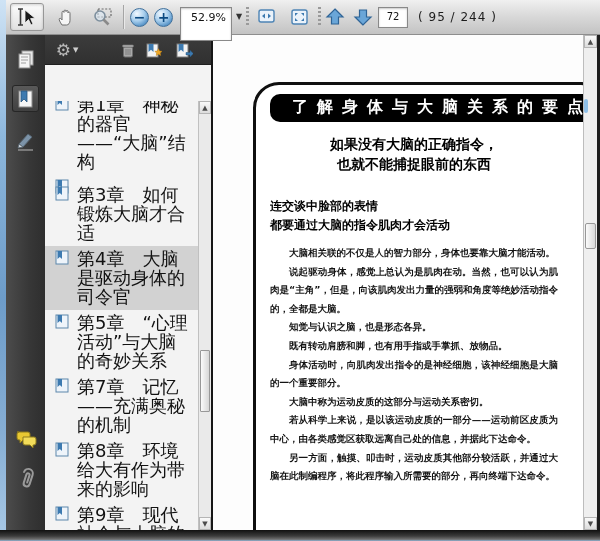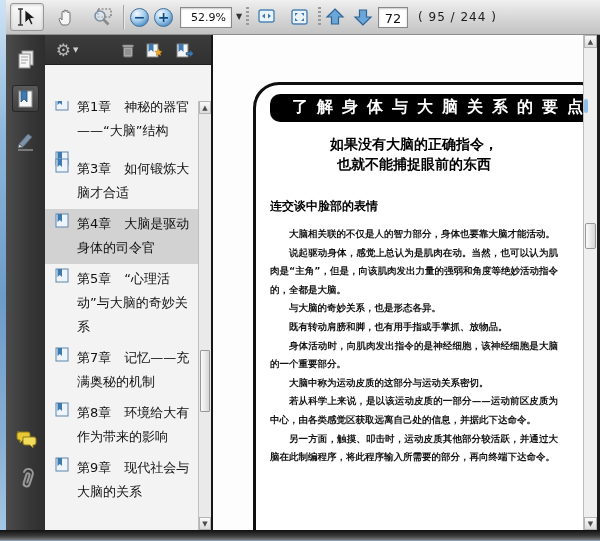--- a/index.html
+++ b/index.html
@@ -22,27 +22,27 @@
           border-radius:3px; cursor:default; }
   .tbtn.pressed { background:linear-gradient(180deg,#fdfdfd,#e0e0e0); border:1px solid #979797;
                   box-shadow:inset 0 1px 3px rgba(0,0,0,.18); }
   .sep { position:absolute; top:5px; width:1px; height:24px; background:#a5a5a5; box-shadow:1px 0 0 #e9e9e9; }
   .dotsep { position:absolute; top:7px; width:3px; height:20px;
     background:repeating-linear-gradient(180deg,#9a9a9a 0 2px,transparent 2px 4px); }
   .roundbtn { position:absolute; top:8px; width:19px; height:19px; border-radius:50%;
     background:radial-gradient(circle at 35% 28%,#f2f9ff,#a6cdec 45%,#5492c7 78%,#3c79ad);
     border:1px solid #41719c; color:#0d4b82; font-size:14px; font-weight:bold; line-height:16px;
     text-align:center; }
-  .zoombox { position:absolute; top:7px; width:52px; height:21px; background:#fff;
+  .zoombox { position:absolute; top:7px; width:52px; height:34px; background:#fff;
     border:1px solid #898989; box-shadow:inset 0 1px 2px rgba(0,0,0,.22);
     font-size:11px; color:#111; text-align:right; padding:3px 5px 0 0; }
   .caret { position:absolute; top:12px; font-size:8px; color:#333; }
   .pagebox { position:absolute; top:7px; width:30px; height:21px; background:#fff;
     border:1px solid #898989; box-shadow:inset 0 1px 2px rgba(0,0,0,.22);
-    font-size:13px; color:#111; text-align:center; padding-top:3px; }
+    font-size:10px; color:#111; text-align:center; padding-top:3px; }
   .pagecount { position:absolute; top:10px; font-size:12px; color:#1c1c1c; letter-spacing:1px; }
 
   
   .iconstrip { position:absolute; left:6px; top:35px; width:39px; bottom:11px; z-index:5;
     background:linear-gradient(90deg,#4c4c4c,#373737 60%,#2e2e2e); }
   .strip-icon { position:absolute; left:6px; width:27px; height:27px; display:flex;
     align-items:center; justify-content:center; border-radius:3px; }
   .strip-icon.active { background:linear-gradient(180deg,#5a5a5a,#404040); box-shadow:inset 0 0 0 1px #262626; }
 
   
@@ -56,21 +56,21 @@
     border-bottom:1px solid #1f1f1f; position:relative; }
   .ptool { position:absolute; top:4px; width:22px; height:22px; display:flex; align-items:center; justify-content:center; }
   .gear-glyph { color:#b9b9b9; font-size:17px; line-height:20px; }
   .gear-caret { color:#cfcfcf; font-size:7px; margin-left:2px; }
 
   .panel-list { position:absolute; top:66px; bottom:0; left:0; right:0; overflow:hidden; background:#f3f3f3; }
   .list-inner { margin-top:-9px; padding-top:0; }
   .bm-item { position:relative; padding:3px 14px 4px 32px; }
   .bm-item.selected { background:#d2d2d2; }
   .bm-icon { position:absolute; left:10px; top:4px; }
-  .bm-text { font-size:13px; line-height:24px; color:#121212; width:114px; word-break:break-all; }
+  .bm-text { font-size:18px; line-height:19px; color:#121212; width:114px; word-break:break-all; }
 
   .p-scroll { position:absolute; right:0; top:0; bottom:0; width:13px; background:#eaeaea;
     border-left:1px solid #c0c0c0; }
   .scroll-arrow { position:absolute; left:0; width:12px; height:13px; font-size:7px; color:#4c4c4c;
     text-align:center; line-height:13px; background:linear-gradient(180deg,#fafafa,#dcdcdc); border:1px solid #b5b5b5; }
   .p-thumb { position:absolute; left:1px; width:10px; top:58%; height:62px;
     background:linear-gradient(90deg,#fbfbfb,#d7d7d7); border:1px solid #989898; border-radius:1px; }
 
   
   .docpane { position:absolute; left:213px; right:3px; top:35px; bottom:11px; background:#fdfdfd;
@@ -355,26 +355,27 @@
       <div class="page-content">
         <div class="banner">了解身体与大脑关系的要点</div>
 
         <div class="doc-title">
           <div>如果没有大脑的正确指令，</div>
           <div>也就不能捕捉眼前的东西</div>
         </div>
 
         <div class="sec-head">
           <div>连交谈中脸部的表情</div>
+          <div>都要通过大脑的指令肌肉才会活动</div>
         </div>
 
         <div class="body-text">
           <p>大脑相关联的不仅是人的智力部分，身体也要靠大脑才能活动。</p>
           <p>说起驱动身体，感觉上总认为是肌肉在动。当然，也可以认为肌肉是“主角”，但是，向该肌肉发出力量的强弱和角度等绝妙活动指令的，全都是大脑。</p>
-          <p>与大脑的奇妙关系，也是形态各异。</p>
+          <p>知觉与认识之脑，也是形态各异。</p>
           <p>既有转动肩膀和脚，也有用手指或手掌抓、放物品。</p>
           <p>身体活动时，向肌肉发出指令的是神经细胞，该神经细胞是大脑的一个重要部分。</p>
           <p>大脑中称为运动皮质的这部分与运动关系密切。</p>
           <p>若从科学上来说，是以该运动皮质的一部分——运动前区皮质为中心，由各类感觉区获取远离自己处的信息，并据此下达命令。</p>
           <p>另一方面，触摸、叩击时，运动皮质其他部分较活跃，并通过大脑在此制编程序，将此程序输入所需要的部分，再向终端下达命令。</p>
         </div>
 
       </div>
     </div>
 

